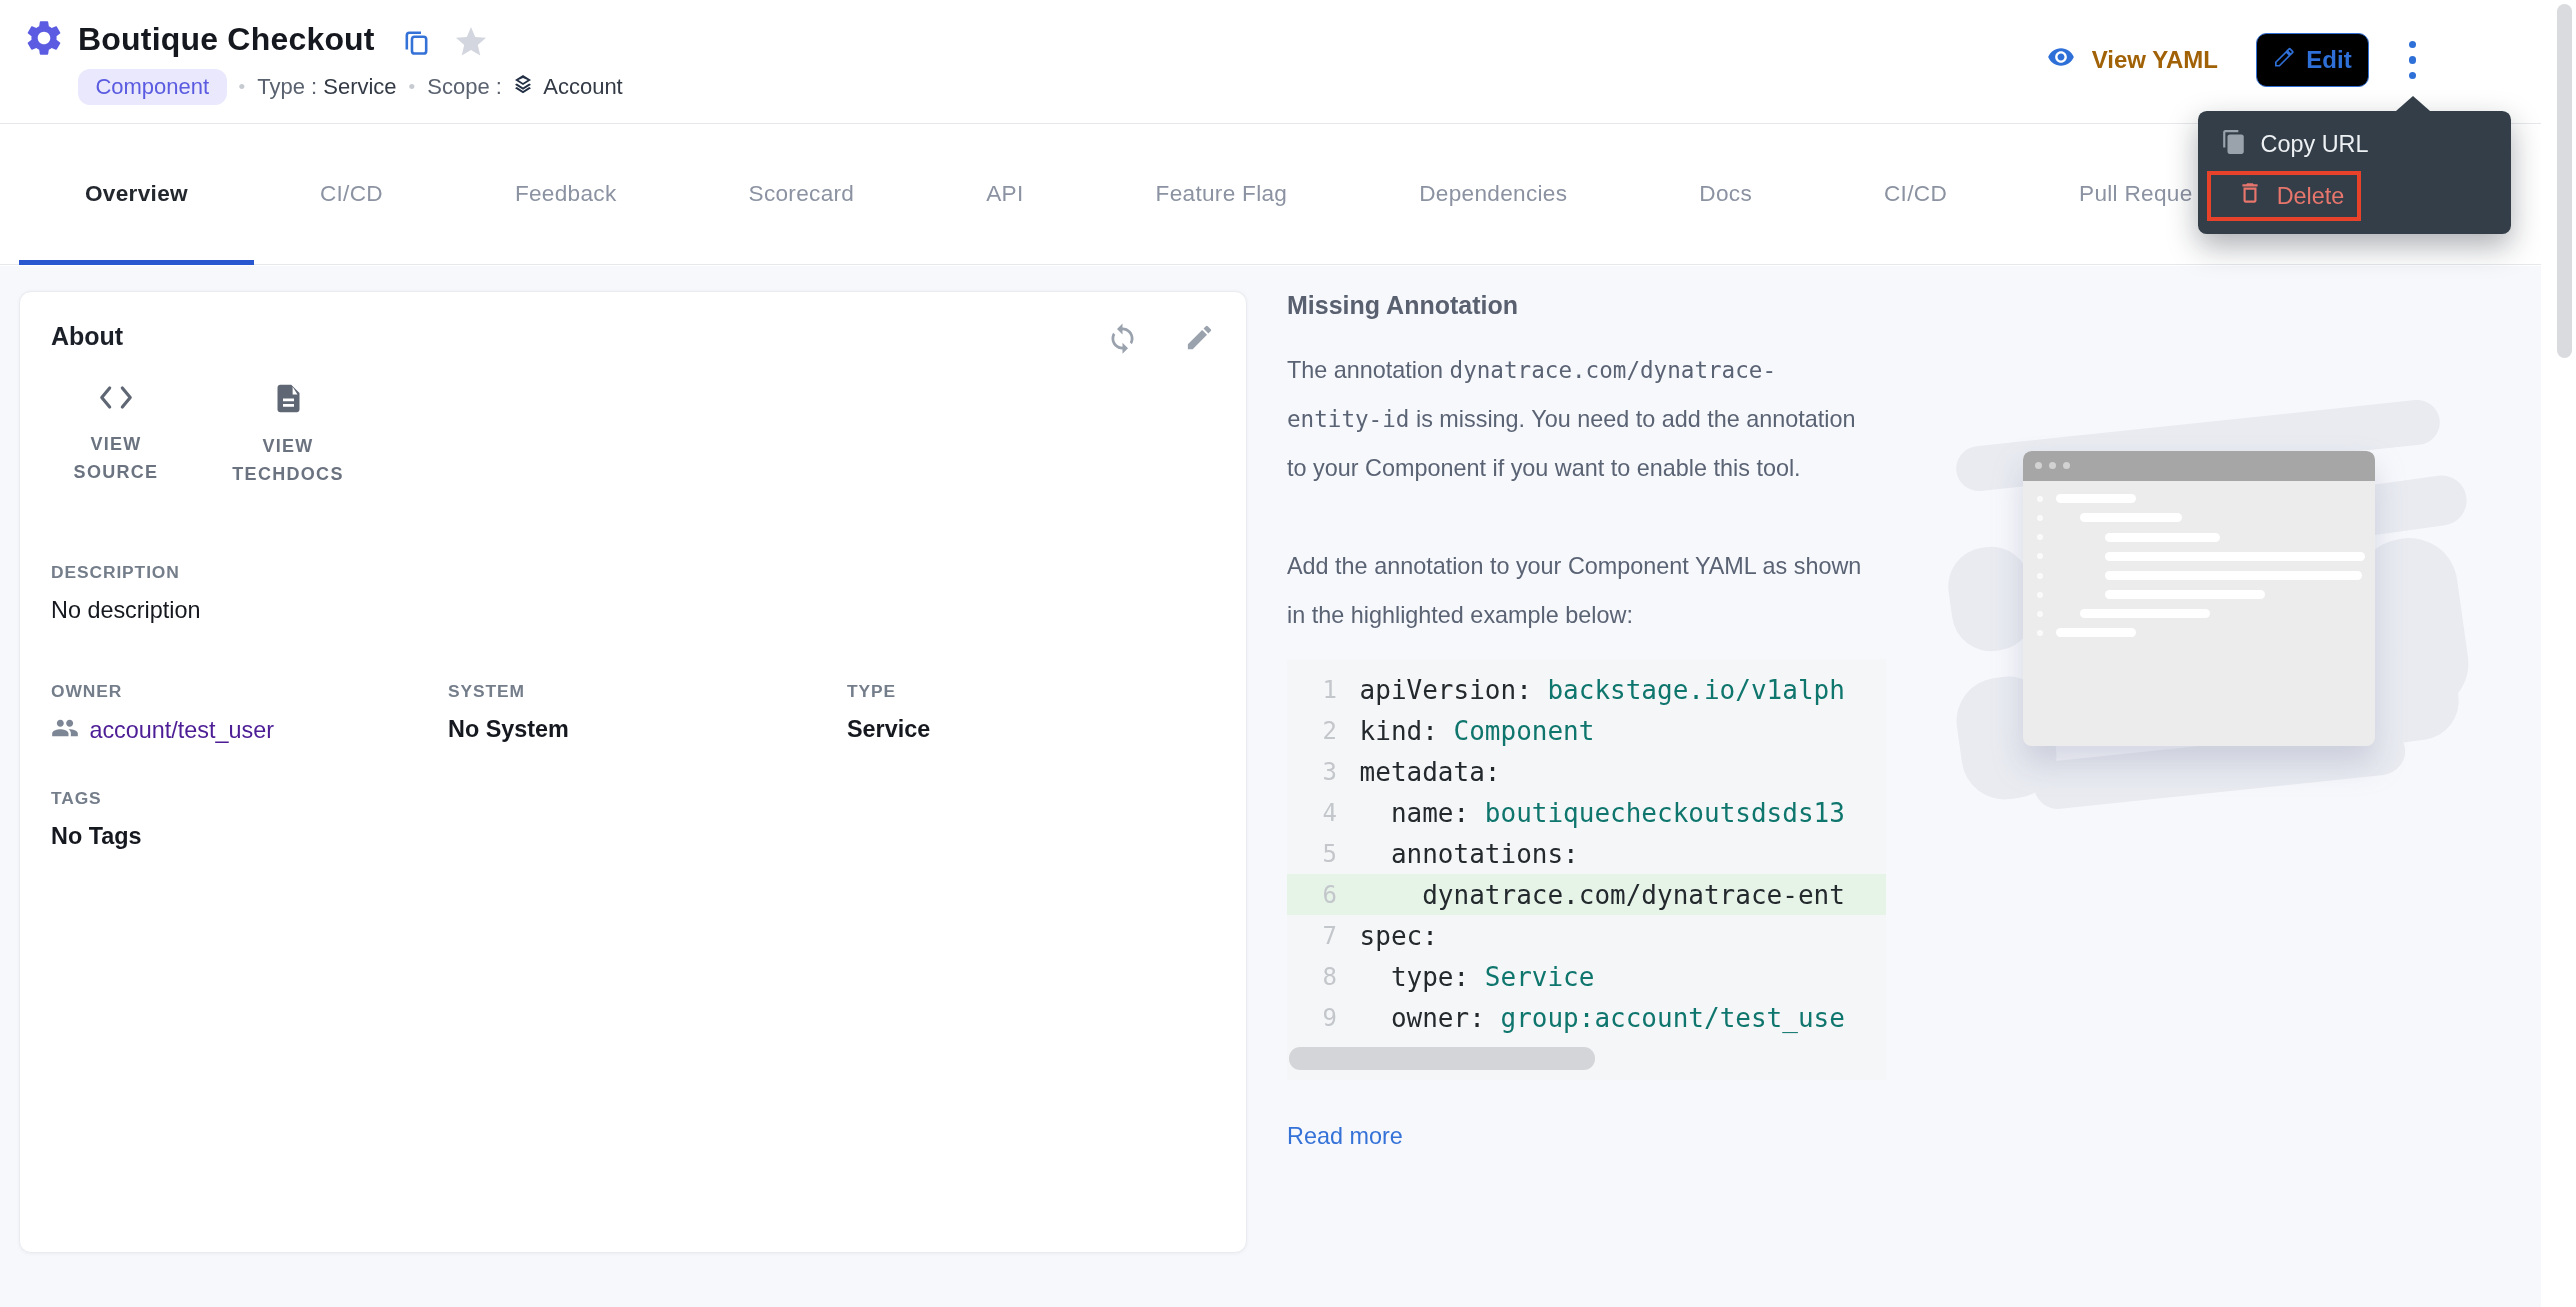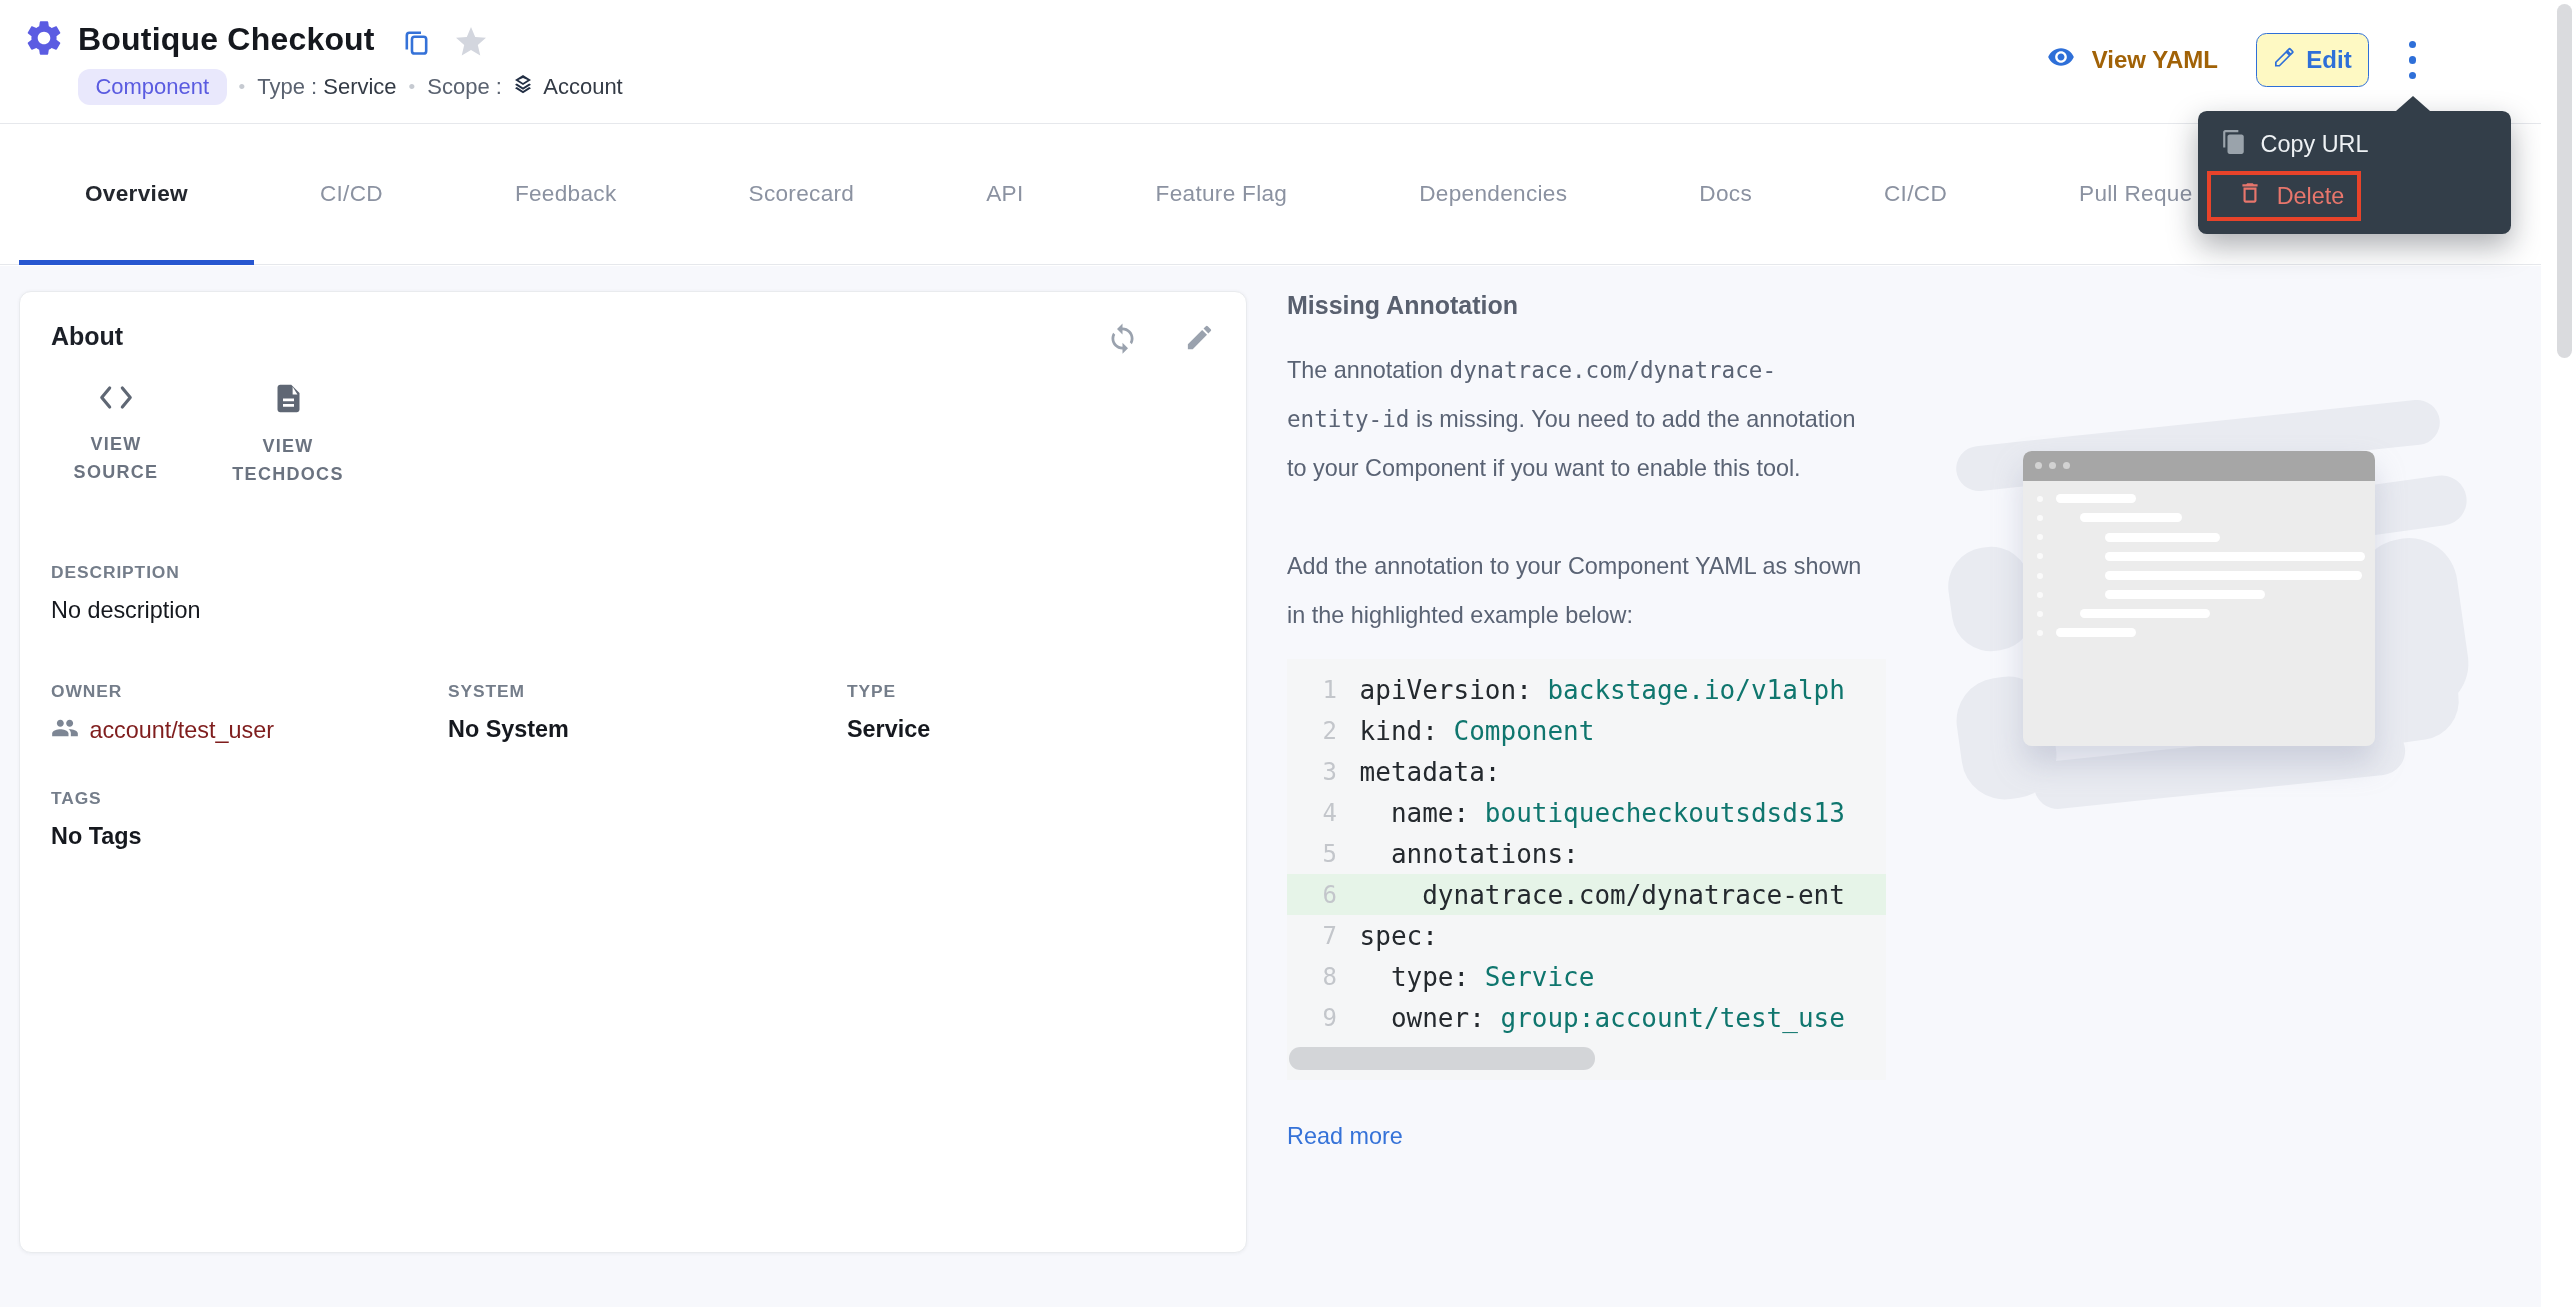--- a/index.html
+++ b/index.html
@@ -14,21 +14,21 @@
   .title { position:absolute; left:78px; top:21px; font-size:32px; font-weight:700; color:#15181e; letter-spacing:0.2px; }
   .title-icons { position:absolute; left:401px; top:24px; display:flex; gap:21px; align-items:center; }
   .subtitle-row { position:absolute; left:78px; top:69px; display:flex; align-items:center; gap:12px; font-size:22px; color:#5a6270; }
   .kind-badge { background:#e9e8fc; color:#5a5be0; border-radius:12px; padding:5.2px 17.4px; font-size:22px; }
   .dot-sep { color:#c6cad1; font-size:19px; }
   .sub-label { color:#5a6270; }
   .sub-value { color:#333a45; }
   .scope-chunk { display:flex; align-items:center; gap:8.7px; }
   .header-actions { position:absolute; right:146px; top:26px; height:68px; display:flex; align-items:center; }
   .view-yaml { display:flex; align-items:center; gap:17px; color:#a16207; font-weight:700; font-size:24px; cursor:pointer; }
-  .edit-btn { margin-left:38px; width:113px; height:54px; border:1.7px solid #2e6fd8; border-radius:10.4px; background:#fef9c3;
+  .edit-btn { margin-left:38px; width:113px; height:54px; border:1.7px solid #2e6fd8; border-radius:10.4px; background:#000000;
     color:#2e6fd8; font-weight:700; font-size:24px; display:flex; align-items:center; justify-content:center; gap:10.4px; cursor:pointer;
     font-family:"Liberation Sans", sans-serif; }
   .kebab-btn { margin-left:26px; width:35px; height:54px; display:flex; flex-direction:column; align-items:center; justify-content:center; gap:7.8px; cursor:pointer; background:none; border:none; }
   .kebab-btn i { width:7.8px; height:7.8px; border-radius:50%; background:#2e6fd8; }
   
   .tab-strip { position:absolute; left:0; top:124px; width:100%; height:141px; background:#fff; border-bottom:0.9px solid #e6e8ec; display:flex; align-items:stretch; padding-left:19px; z-index:4; }
   .tab { position:relative; border:none; background:none; padding:0 66px; font-size:22.6px; color:#8b92a1; cursor:pointer; font-family:"Liberation Sans", sans-serif; letter-spacing:0.3px; }
   .tab.active { color:#23272e; font-weight:700; }
   .tab.active::after { content:""; position:absolute; left:0; right:0; bottom:-0.9px; height:5.2px; background:#2857d0; }
   
@@ -40,21 +40,21 @@
   .about-head .spacer { flex:1; }
   .icon-btn { background:none; border:none; cursor:pointer; margin-left:45px; padding:0; }
   .quick-btns { display:flex; gap:42px; margin-top:24px; }
   .quick-btn { background:none; border:none; cursor:pointer; width:130px; display:flex; flex-direction:column; align-items:center; gap:15.6px; font-family:"Liberation Sans", sans-serif; }
   .quick-btn .lbl { font-size:18px; font-weight:700; letter-spacing:1.3px; color:#6b7380; line-height:1.55; text-align:center; }
   .field-label { font-size:17.4px; font-weight:700; letter-spacing:0.9px; color:#747d8a; }
   .field-value { font-size:23.4px; color:#15181e; margin-top:14px; font-weight:700; }
   .field-value.regular { font-weight:400; }
   .desc-block { margin-top:73px; }
   .fields-grid { display:grid; grid-template-columns:397px 399px auto; row-gap:40px; margin-top:57px; }
-  .owner-link { display:flex; align-items:center; gap:10.4px; margin-top:12px; font-size:23.4px; color:#7f1d1d; cursor:pointer; font-weight:400; }
+  .owner-link { display:flex; align-items:center; gap:10.4px; margin-top:12px; font-size:23.4px; color:#4c1d95; cursor:pointer; font-weight:400; }
   
   .right-panel { position:absolute; left:1287px; top:25px; width:1250px; }
   .panel-title { font-size:25px; font-weight:700; color:#59606f; }
   .para { margin-top:26px; width:577px; font-size:23.4px; line-height:49px; color:#5a6374; }
   .para .mono { font-family:"DejaVu Sans Mono", monospace; font-size:22.6px; }
   .para2 { margin-top:49px; }
   
   .code-block { margin-top:19px; width:599px; background:#f5f6f7; padding-top:10.4px; overflow:hidden; }
   .code-row { display:flex; align-items:center; height:41px; white-space:pre; }
   .code-row.hl { background:#e6f4e8; }

